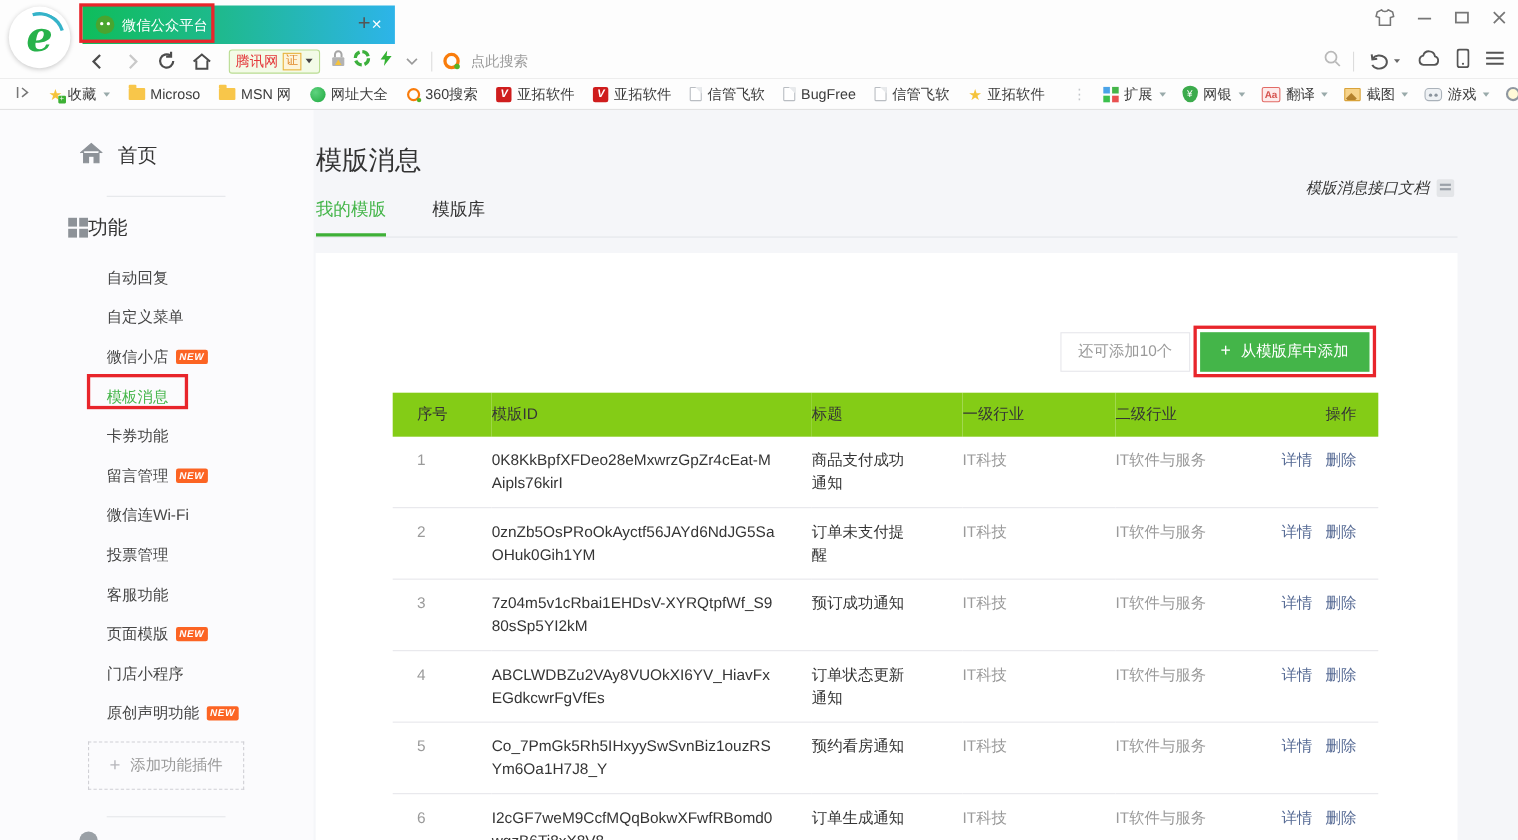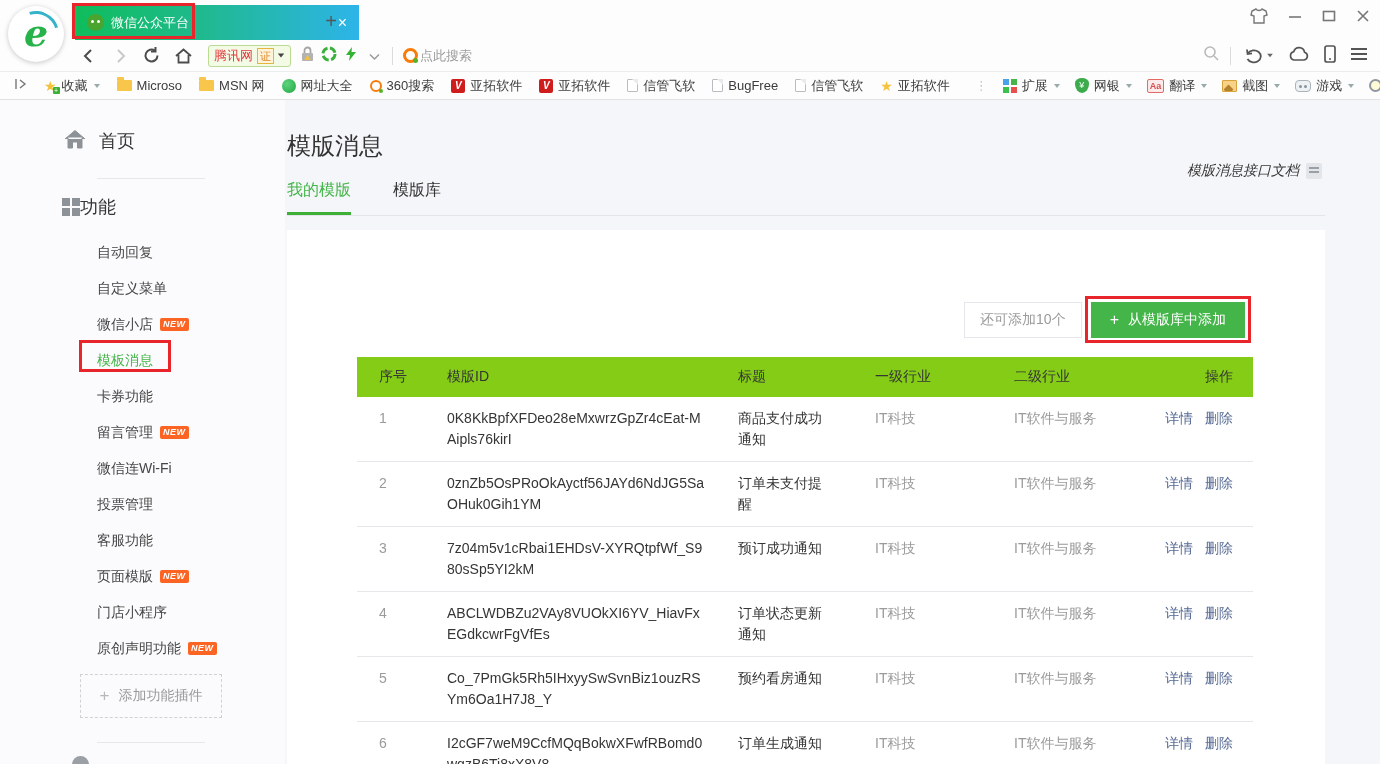--- a/index.html
+++ b/index.html
@@ -22,38 +22,38 @@
   .wx-ico { width:17px; height:17px; border-radius:50%; background:#49a52f; position:relative; flex:0 0 auto; }
   .wx-ico i { position:absolute; width:3px; height:3px; border-radius:50%; background:#fff; top:6px; }
   .wx-ico i.l { left:4px; } .wx-ico i.r { left:10px; }
   .anno { border:3px solid #e8252b; position:absolute; z-index:9; pointer-events:none; }
   .anno-tab { left:72px; top:3px; width:123px; height:36px; }
   .newtab { position:absolute; left:318px; top:10px; font-size:20px; color:#555; width:26px; text-align:center; cursor:pointer; }
   .win-controls { position:absolute; right:10px; top:8px; display:flex; gap:20px; align-items:center; }
   .win-controls svg { display:block; }
 
   .toolbar { height:32px; display:flex; align-items:center; padding:0 12px 0 80px; background:#fdfdfd;
-             border-bottom:1px solid #ececec; }
+             border-bottom:1px solid #ececec;font-family:Liberation Mono, monospace; }
   .navbtn { margin-right:13px; display:flex; align-items:center; }
   .site-badge { display:flex; align-items:center; border:1px solid #b9dc92; background:#f3fbe7;
                 border-radius:3px; padding:1px 5px; margin:0 9px 0 2px; }
   .site-badge .sname { color:#e4393c; font-size:13px; }
   .site-badge .cert { background:#fdf4da; border:1px solid #e6b53e; color:#e0882a; font-size:11px;
                       padding:0 2px; margin-left:4px; line-height:14px; }
   .site-badge .bcaret { margin-left:3px; }
   .caret-down { width:0; height:0; border-left:4px solid transparent; border-right:4px solid transparent;
                 border-top:5px solid #666; display:inline-block; }
   .url { display:flex; align-items:center; font-size:14px; margin-left:4px; white-space:nowrap; }
   .u-scheme { color:#18a71b; } .u-gray { color:#9b9b9b; } .u-domain { color:#1c1c1c; font-weight:bold; }
   .url-extras { display:flex; align-items:center; gap:8px; margin-left:6px; }
   .vsep { width:1px; height:18px; background:#dcdcdc; }
   .searchzone { flex:1; display:flex; align-items:center; margin-left:10px; min-width:0; }
   .o-logo { width:15px; height:15px; border:3px solid #f97c0b; border-radius:50%; position:relative; flex:0 0 auto; }
   .o-logo i { position:absolute; width:5px; height:5px; background:#54b327; border-radius:50%; right:-3px; bottom:-3px; }
-  .search-ph { color:#9b9b9b; font-size:13px; margin-left:2px; }
+  .search-ph { color:#9b9b9b; font-size:13px; margin-left:10px; }
   .right-icons { display:flex; align-items:center; gap:14px; margin-left:10px; }
 
   .bookmarksbar { height:28px; display:flex; align-items:center; gap:17px; padding:0 14px;
                   font-size:13px; color:#3c3c3c; background:#fdfdfd; border-bottom:1px solid #e2e2e2; }
   .bm { display:flex; align-items:center; gap:5px; white-space:nowrap; cursor:pointer; }
   .bm .caret-sm { width:0; height:0; border-left:3.5px solid transparent; border-right:3.5px solid transparent;
                   border-top:4px solid #9aa; margin-left:1px; }
   .folder { width:15px; height:11px; background:#f8c64a; border-radius:1px; position:relative; }
   .folder:before { content:""; position:absolute; top:-3px; left:0; width:7px; height:3px; background:#f8c64a;
                    border-radius:1px 1px 0 0; }
@@ -81,21 +81,21 @@
   .shot-ico:before { content:""; position:absolute; left:2px; bottom:-2px; width:7px; height:7px; background:#b4812c; transform:rotate(45deg); }
   .game-ico { width:16px; height:12px; background:#eef1f4; border:1px solid #aab2ba; border-radius:4px; position:relative; }
   .game-ico i { position:absolute; width:3px; height:3px; border-radius:50%; background:#8a939c; top:4px; }
   .game-ico i.l{left:3px;} .game-ico i.r{right:3px;}
   .mag-key { width:13px; height:13px; border:2px solid #8f97a0; border-radius:50%; position:relative; background:#fffad8; }
   .mag-key:after { content:""; position:absolute; width:6px; height:2px; background:#8f97a0; right:-5px; bottom:-1px; transform:rotate(40deg); }
 
   
   .page { display:flex; height:664px; background:#f5f6f9; }
   .sidebar { width:285px; background:#fbfbfd; position:relative; flex:0 0 auto; overflow:hidden; }
-  .side-home { position:absolute; top:23px; left:64px; display:flex; align-items:center; gap:13px;
+  .side-home { position:absolute; top:23px; left:72px; display:flex; align-items:center; gap:13px;
                font-size:18px; height:36px; cursor:pointer; }
   .side-div { position:absolute; left:97px; width:108px; height:1px; background:#e5e7ea; }
   .d1 { top:78px; } .d2 { top:642px; }
   .side-func { position:absolute; top:89px; left:62px; display:flex; align-items:center; 
                font-size:18px; height:36px; cursor:pointer; }
   .grid-ico { width:18px; height:18px; display:grid; grid-template-columns:8px 8px; grid-gap:2px; }
   .grid-ico i { background:#8d9298; width:8px; height:8px; }
   .side-menu { position:absolute; top:134px; left:0; right:0; list-style:none; }
   .side-menu li { height:36px; line-height:36px; padding-left:97px; font-size:14px; color:#464646; cursor:pointer; }
   .side-menu li.active { color:#44b549; }

